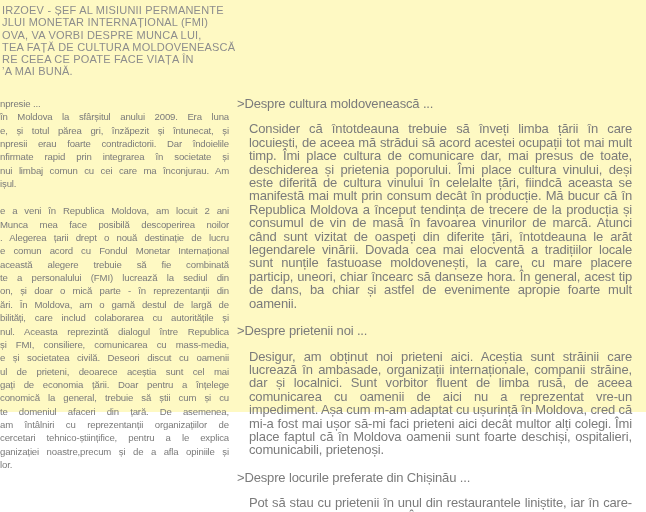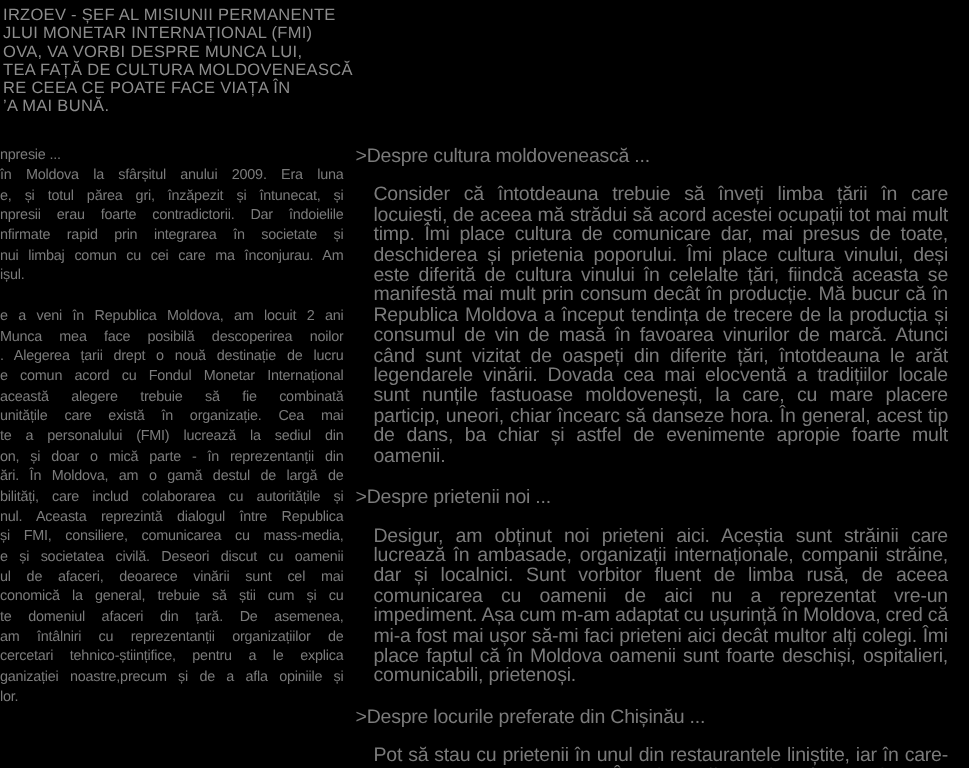--- a/index.html
+++ b/index.html
@@ -1,20 +1,20 @@
 <!DOCTYPE html>
 <html><head>
 <meta charset="utf-8">
 <style>
   html, body { margin: 0; padding: 0; background: #ffffff; }
   body {
     width: 646px; height: 512px; overflow: hidden;
     font-family: "Liberation Sans", "DejaVu Sans", sans-serif;
   }
-  .page { position: relative; width: 646px; height: 512px; background: #000000; }
+  .page { position: relative; width: 646px; height: 412px; background: #fef9c3; }
 
   
   .headline {
     position: absolute; left: 2px; top: 4px;
     font-size: 11px; line-height: 12.3px; letter-spacing: 0.2px;
     white-space: pre; font-weight: 400;
   }
 
   
   .col { position: absolute; top: 97px; }
@@ -46,29 +46,29 @@
         <div class="text-line">nfirmate rapid prin integrarea în societate și</div>
         <div class="text-line">nui limbaj comun cu cei care ma înconjurau. Am</div>
         <div class="text-line last">ișul.</div>
       </div>
       <div class="section">
         <div class="text-line">e a veni în Republica Moldova, am locuit 2 ani</div>
         <div class="text-line">Munca mea face posibilă descoperirea noilor</div>
         <div class="text-line">. Alegerea țarii drept o nouă destinație de lucru</div>
         <div class="text-line">e comun acord cu Fondul Monetar Internațional</div>
         <div class="text-line">această alegere trebuie să fie combinată</div>
-        <div class="text-line">unitățile care există în organizație. Cea mai</div>
         <div class="text-line">te a personalului (FMI) lucrează la sediul din</div>
         <div class="text-line">on, și doar o mică parte - în reprezentanții din</div>
         <div class="text-line">ări. În Moldova, am o gamă destul de largă de</div>
         <div class="text-line">bilități, care includ colaborarea cu autoritățile și</div>
         <div class="text-line">nul. Aceasta reprezintă dialogul între Republica</div>
         <div class="text-line">și FMI, consiliere, comunicarea cu mass-media,</div>
         <div class="text-line">e și societatea civilă. Deseori discut cu oamenii</div>
-        <div class="text-line">ul de afaceri, deoarece vinării sunt cel mai</div>
+        <div class="text-line">ul de prieteni, deoarece aceștia sunt cel mai</div>
+        <div class="text-line">gați de economia țării. Doar pentru a înțelege</div>
         <div class="text-line">conomică la general, trebuie să știi cum și cu</div>
         <div class="text-line">te domeniul afaceri din țară. De asemenea,</div>
         <div class="text-line">am întâlniri cu reprezentanții organizațiilor de</div>
         <div class="text-line">cercetari tehnico-științifice, pentru a le explica</div>
         <div class="text-line">ganizației noastre,precum și de a afla opiniile și</div>
         <div class="text-line last">lor.</div>
       </div>
     </div>
   <div class="col col-right" id="right-col" style="color: rgb(123, 123, 123);">
       <div class="section">

